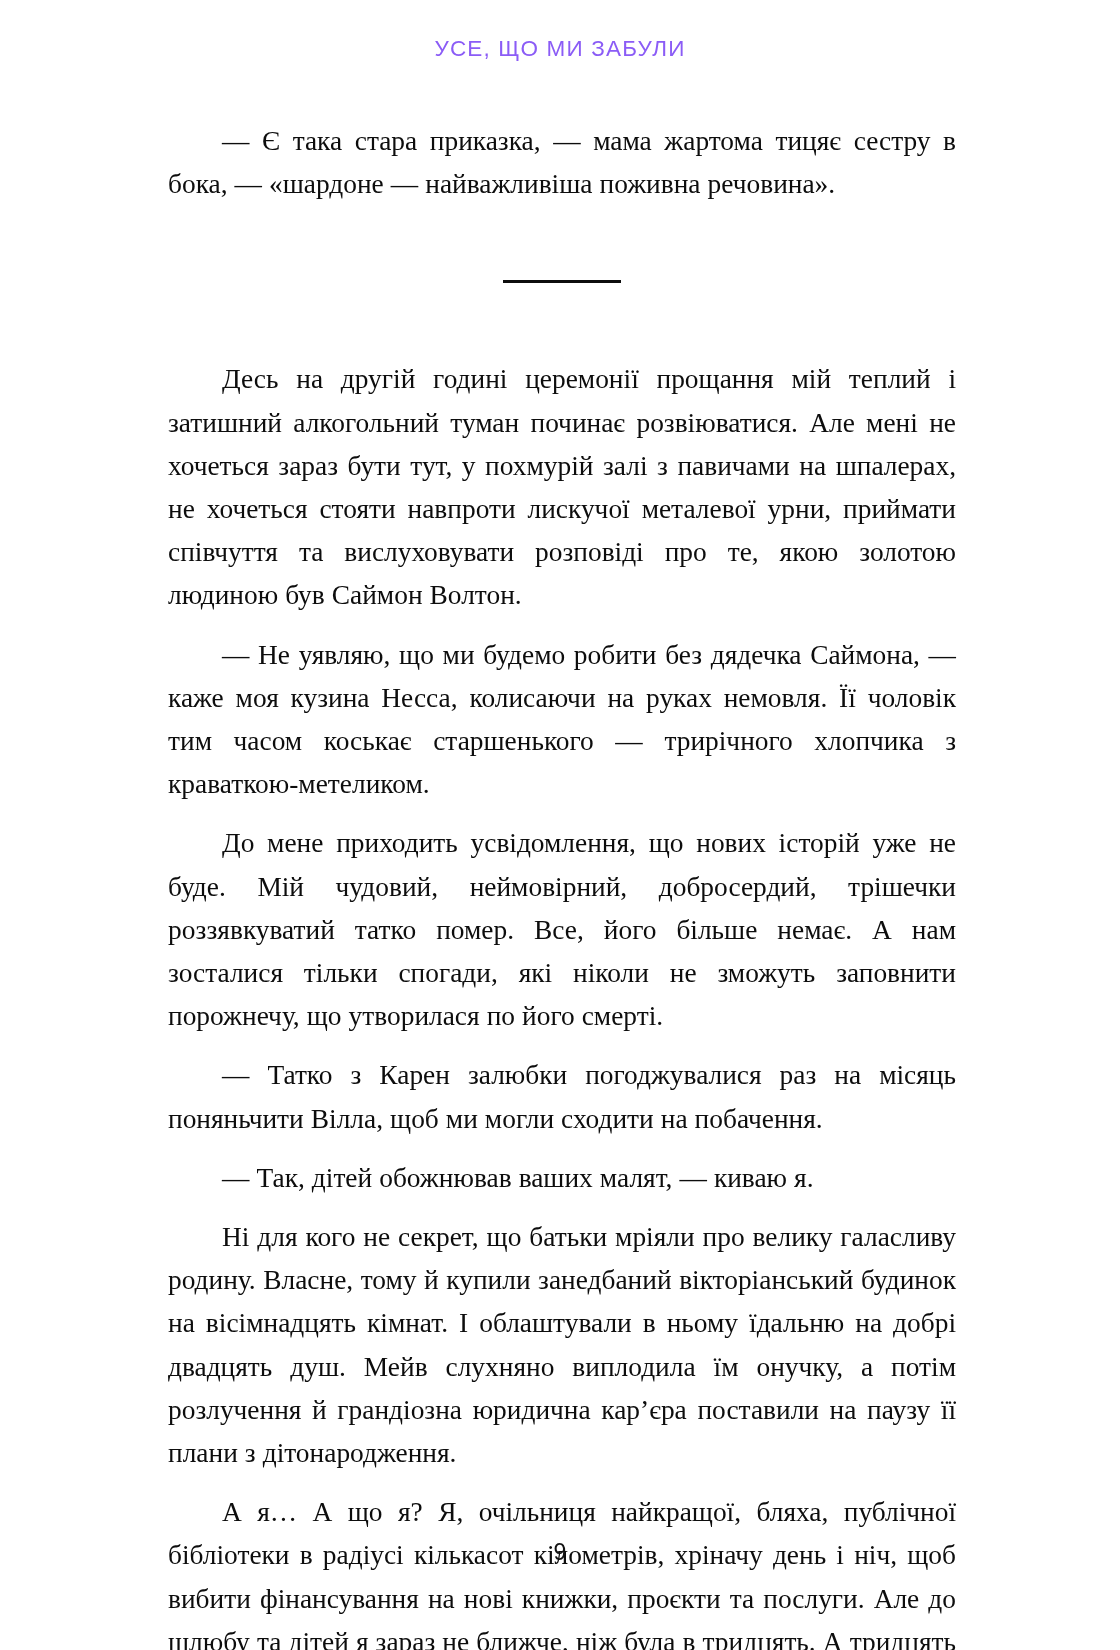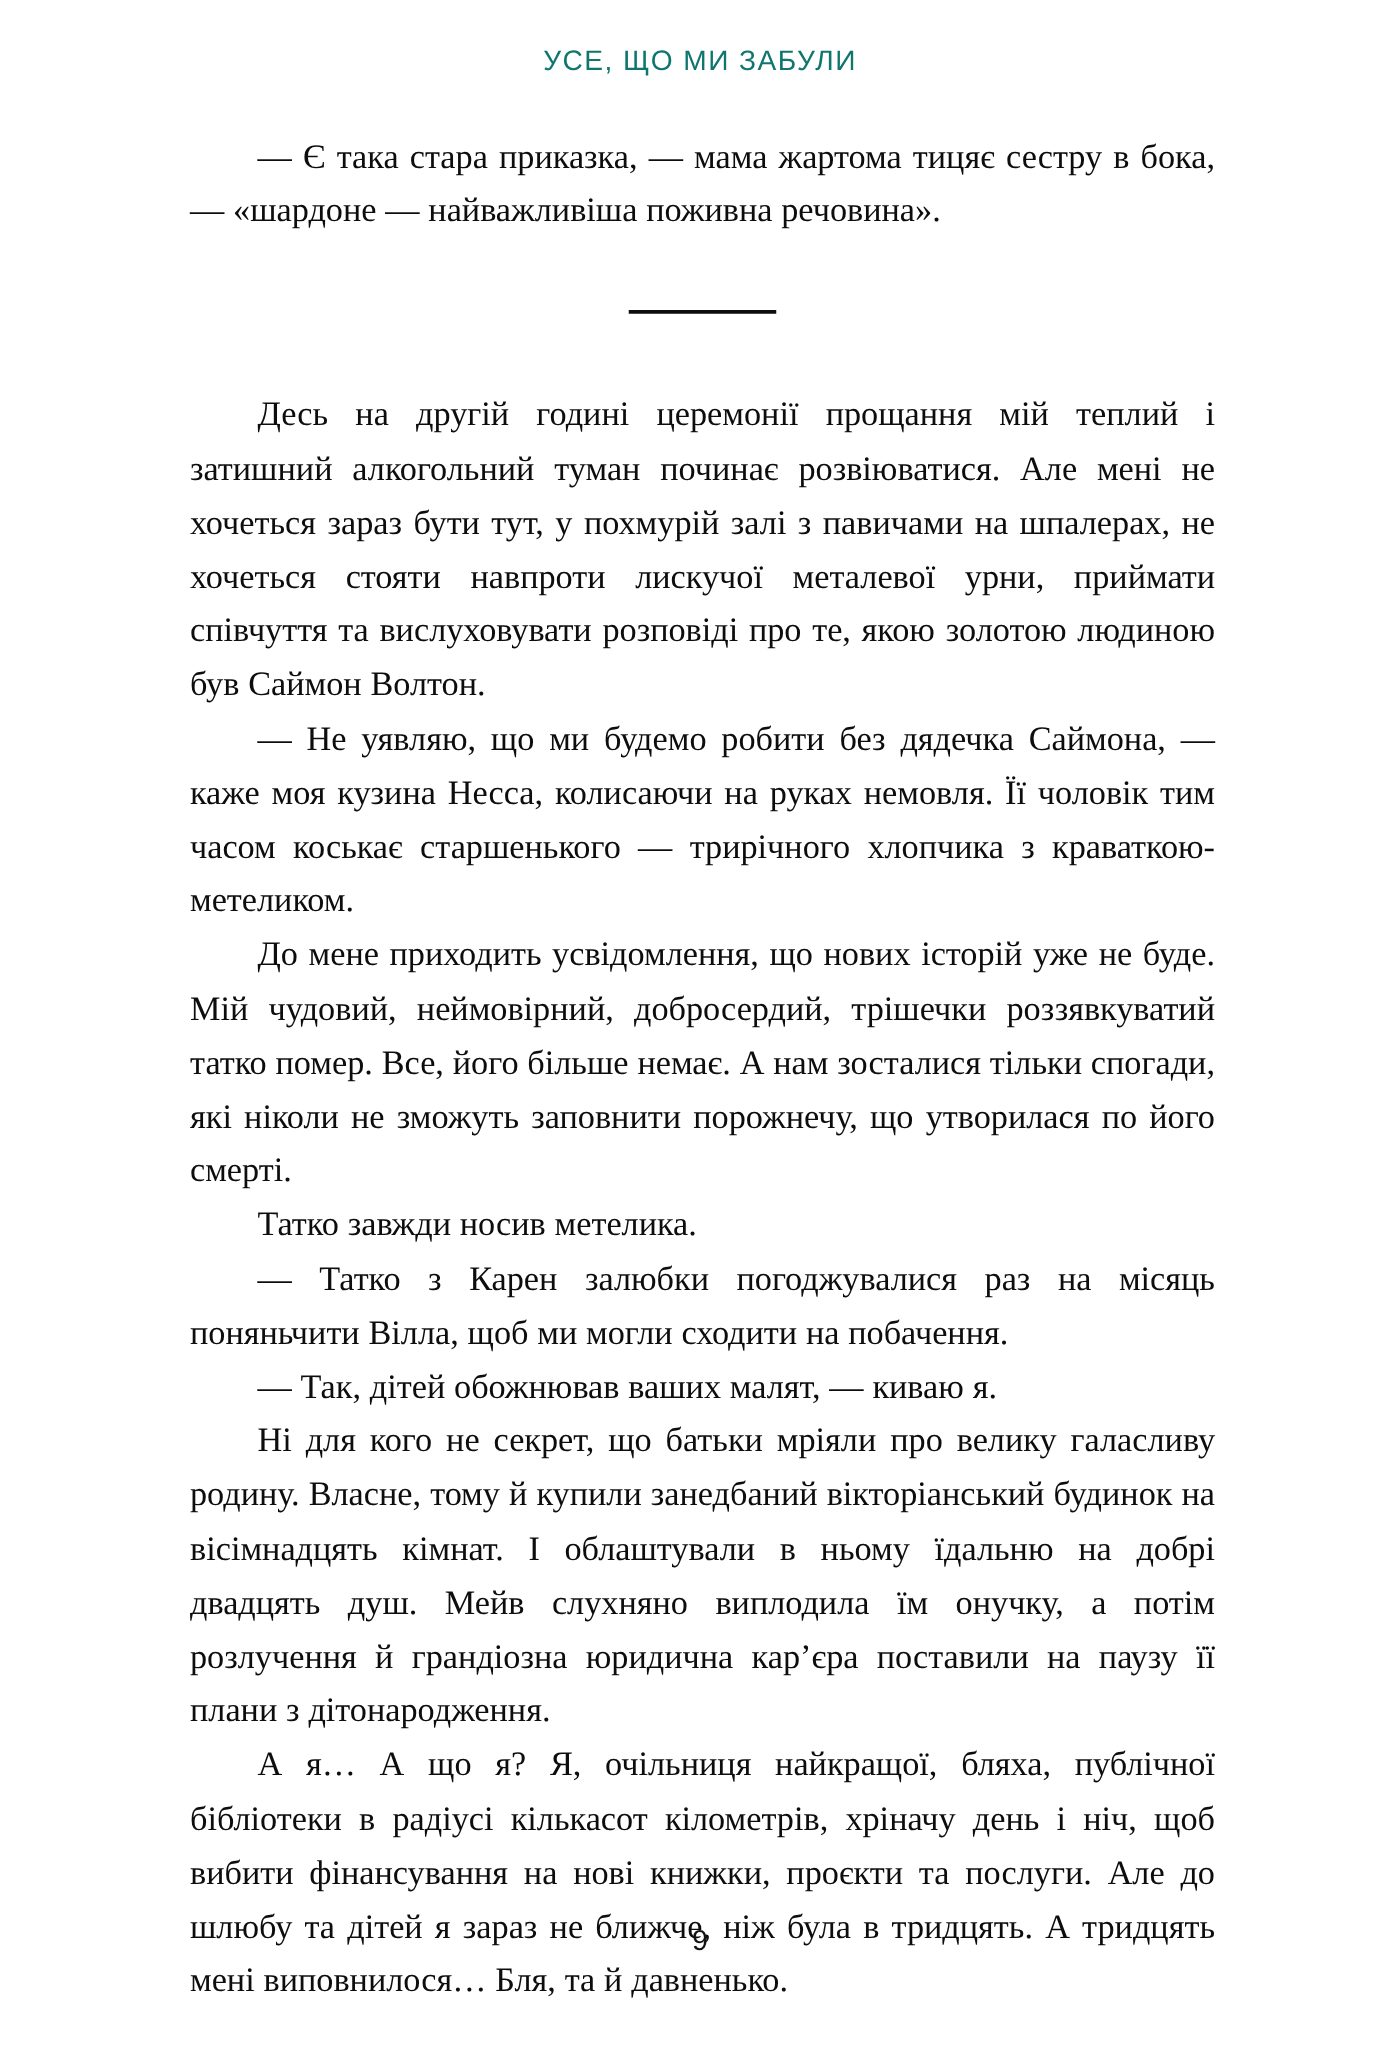--- a/index.html
+++ b/index.html
@@ -27,34 +27,34 @@
   .running-head {
     position: absolute;
     top: 36px;
     left: 0;
     right: 0;
     text-align: center;
     font-family: "Liberation Sans", "DejaVu Sans", sans-serif;
     font-size: 22.5px;
     letter-spacing: 1.15px;
     font-weight: 400;
-    color: #0f766e;
+    color: #8b5cf6;
     white-space: nowrap;
   }
 
   
   .text-column {
     position: absolute;
     left: 152px;
     top: 104px;
     width: 820px;
   }
 
   p.para {
-    margin: 0;
+    margin: 16px;
     text-align: justify;
     text-justify: inter-word;
     font-size: 27.4px;
     line-height: 43.2px;
     text-indent: 54px;
     hyphens: manual;
     -webkit-hyphens: manual;
     word-spacing: 0.2px;
   }
 
@@ -103,21 +103,20 @@
     <div class="scene-break">
       <div class="rule"></div>
     </div>
 
     <p class="para last-line-left">Десь на другій годині церемонії прощання мій теплий і затишний алкогольний туман починає розвіюватися. Але мені не хочеться зараз бути тут, у похмурій залі з павичами на шпалерах, не хочеться стояти навпроти лискучої металевої урни, приймати співчуття та вислуховувати розповіді про те, якою золотою людиною був Саймон Волтон.</p>
 
     <p class="para last-line-left">— Не уявляю, що ми будемо робити без дядечка Саймона, — каже моя кузина Несса, колисаючи на руках немовля. Її чоловік тим часом коськає старшенького — трирічного хлопчика з краваткою-метеликом.</p>
 
     <p class="para last-line-left">До мене приходить усвідомлення, що нових історій уже не буде. Мій чудовий, неймовірний, добросердий, трішечки роззявкуватий татко помер. Все, його більше немає. А нам зосталися тільки спогади, які ніколи не зможуть заповнити порожнечу, що утворилася по його смерті.</p>
 
-    <p class="para last-line-left">Татко завжди носив метелика.</p>
 
     <p class="para last-line-left">— Татко з Карен залюбки погоджувалися раз на місяць поняньчити Вілла, щоб ми могли сходити на побачення.</p>
 
     <p class="para last-line-left">— Так, дітей обожнював ваших малят, — киваю я.</p>
 
     <p class="para last-line-left">Ні для кого не секрет, що батьки мріяли про велику галасливу родину. Власне, тому й купили занедбаний вікторіанський будинок на вісімнадцять кімнат. І облаштували в ньому їдальню на добрі двадцять душ. Мейв слухняно виплодила їм онучку, а потім розлучення й грандіозна юридична кар’єра поставили на паузу її плани з дітонародження.</p>
 
     <p class="para last-line-left">А я… А що я? Я, очільниця найкращої, бляха, публічної бібліотеки в радіусі кількасот кілометрів, хріначу день і ніч, щоб вибити фінансування на нові книжки, проєкти та послуги. Але до шлюбу та дітей я зараз не ближче, ніж була в тридцять. А тридцять мені виповнилося… Бля, та й давненько.</p>
 
   </div>

